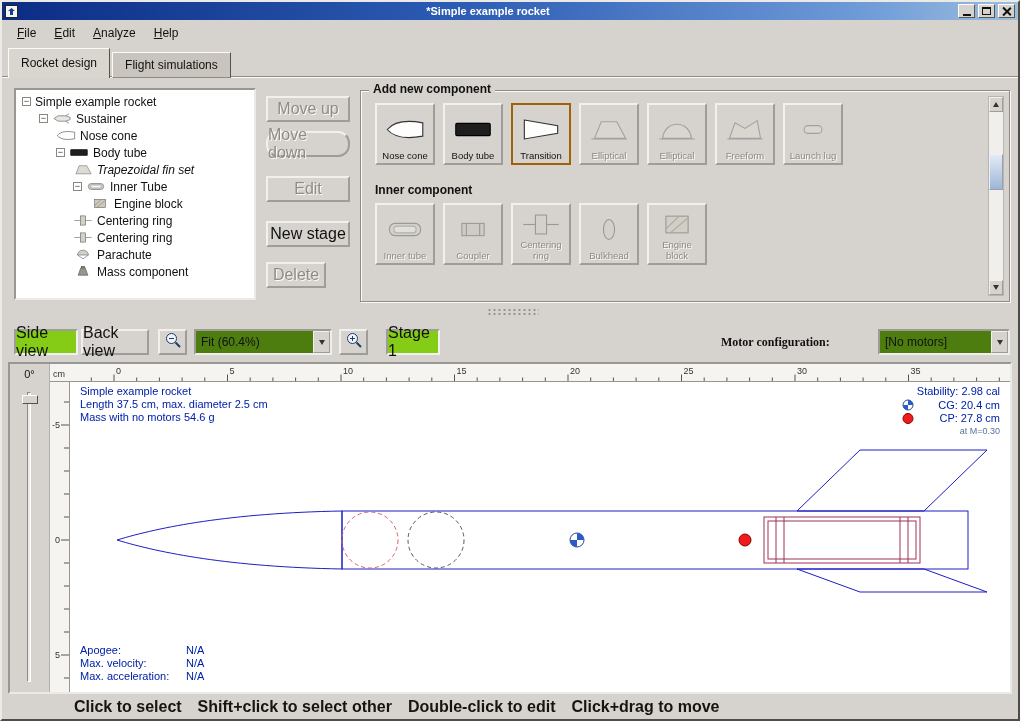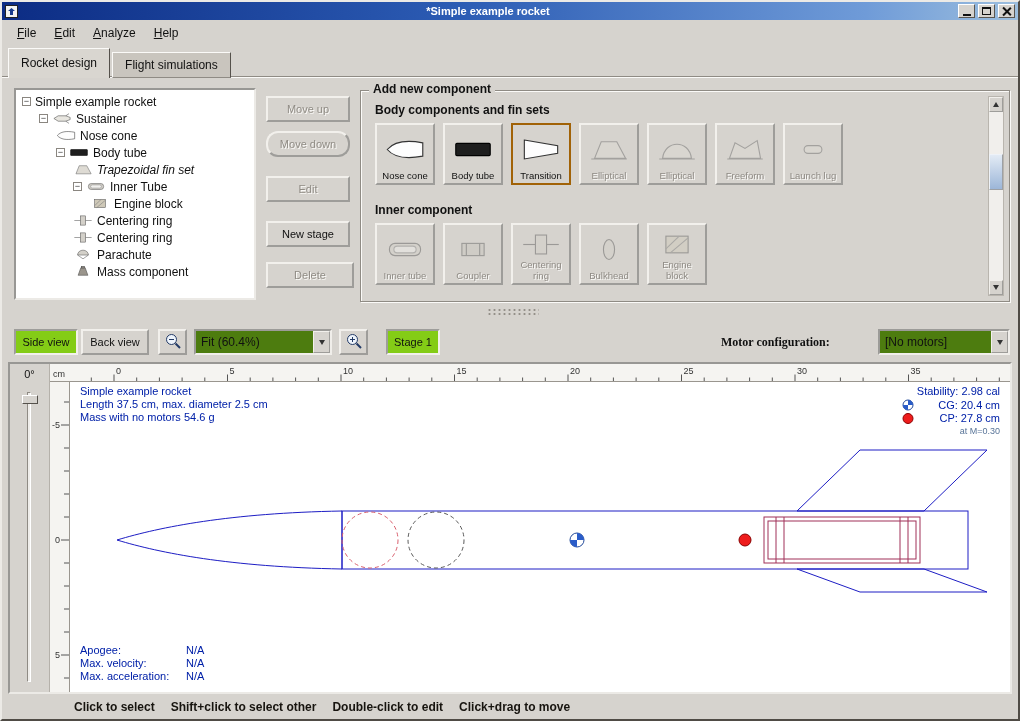--- a/index.html
+++ b/index.html
@@ -33,21 +33,21 @@
   .tab{border:1px solid;border-color:#fbfaf8 #55514b #8f8b84 #fbfaf8;padding:5px 12px;background:#c9c5be;margin-right:2px;position:relative;margin-top:48px;}
   .tab.active{padding:7px 12px 8px;background:#d9d6d0;border-bottom:none;z-index:3;}
   
   #tree-panel{left:12px;top:86px;width:242px;height:212px;background:#fff;
     border:2px inset #eceae6;overflow:hidden;padding:3px 0 0 2px;}
   .tree-row{display:flex;align-items:center;height:17px;gap:4px;white-space:nowrap;}
   .expander{width:9px;height:9px;border:1px solid #8a8680;background:#fff;font-size:9px;
     line-height:7px;text-align:center;flex:none;color:#333;}
   .tree-icon{flex:none;display:flex;}
   
-  .btn{background:#d6d3ce;border:2px outset #f2f0ec;font-size:11px;
+  .btn{background:#d6d3ce;border:2px outset #f2f0ec;font-size:16px;
     display:flex;align-items:center;justify-content:center;font-family:inherit;}
   .btn.disabled{color:#908c85;text-shadow:1px 1px 0 #fbfaf8;}
   .btn.pressed{border-style:inset;background:#84cc16;}
   
   #add-panel{left:358px;top:88px;width:650px;height:212px;
     border:1px solid #8f8b84;box-shadow:inset 1px 1px 0 #fbfaf8,1px 1px 0 #fbfaf8;
     padding:12px 30px 0 14px;}
   #add-title{position:absolute;top:-9px;left:8px;background:#d6d3ce;padding:0 4px;font-weight:bold;}
   .group-label{font-weight:bold;margin-bottom:6px;}
   .comp-row{display:flex;gap:8px;margin-bottom:18px;}
@@ -84,21 +84,21 @@
   #rot-track{position:absolute;left:17px;top:28px;bottom:10px;width:4px;background:#efedea;
     border:1px solid;border-color:#8f8b84 #fff #fff #8f8b84;}
   #rot-thumb{position:absolute;left:-6px;top:2px;width:16px;height:9px;background:#d6d3ce;
     border:1px solid;border-color:#fff #55514b #55514b #fff;}
   #view-svg{position:absolute;left:40px;top:0;display:block;}
   .ruler-t{font-size:9px;fill:#333;font-family:"Liberation Sans",sans-serif;}
   .info-t{font-size:11px;fill:#0020a8;font-family:"Liberation Sans",sans-serif;}
   .sub-t{font-size:9px;fill:#587498;font-family:"Liberation Sans",sans-serif;}
   
   #status-bar{left:0;top:692px;width:100%;height:25px;display:flex;align-items:center;
-    gap:16px;padding-left:72px;font-size:12px;font-weight:bold;color:#17140f;}
+    gap:16px;padding-left:72px;font-size:16px;font-weight:bold;color:#17140f;}
 </style>
 </head>
 <body>
 
 <div id="window">
 
   <div id="titlebar" class="abs">
     <div id="win-icon">
       <svg width="9" height="9" viewBox="0 0 9 9">
           <path d="M1 4 L4.5 1 L8 4 L6 4 L6 8 L3 8 L3 4 Z" fill="#1a3c8c"></path>
@@ -224,21 +224,20 @@
             <rect x="15" y="2.5" width="6" height="3" fill="#9a958c" stroke="#444"></rect>
           </svg>
         </span>
         <span>Mass component</span>
       </div>
     </div>
 
   <div id="add-panel" class="abs">
     <span id="add-title">Add new component</span>
     <div id="comp-groups">
-        <div class="group-label">Body components and fin sets</div>
         <div class="comp-row">
           <div class="comp-btn">
             <div class="comp-icon">
               <svg viewBox="0 0 36 24" width="40" height="27">
                 <path d="M2 12 C8 5 18 3 34 6 L34 18 C18 21 8 19 2 12 Z" fill="#fdfdfd" stroke="#333"></path>
               </svg>
             </div>
             <div class="comp-label">Nose cone</div>
           </div>
           <div class="comp-btn">
@@ -541,16 +540,16 @@
     </div>
     <div class="btn abs disabled" style="left: 264px; top: 129px; width: 84px; height: 26px; border-radius: 12px;">
       <span>Move down</span>
     </div>
     <div class="btn abs disabled" style="left: 264px; top: 174px; width: 84px; height: 26px;">
       <span>Edit</span>
     </div>
     <div class="btn abs" style="left: 264px; top: 219px; width: 84px; height: 26px;">
       <span>New stage</span>
     </div>
-    <div class="btn abs disabled" style="left: 264px; top: 260px; width: 88px; height: 26px;">
+    <div class="btn abs disabled" style="left: 264px; top: 260px; width: 60px; height: 26px;">
       <span>Delete</span>
     </div>
   </div>
 
 </body></html>

